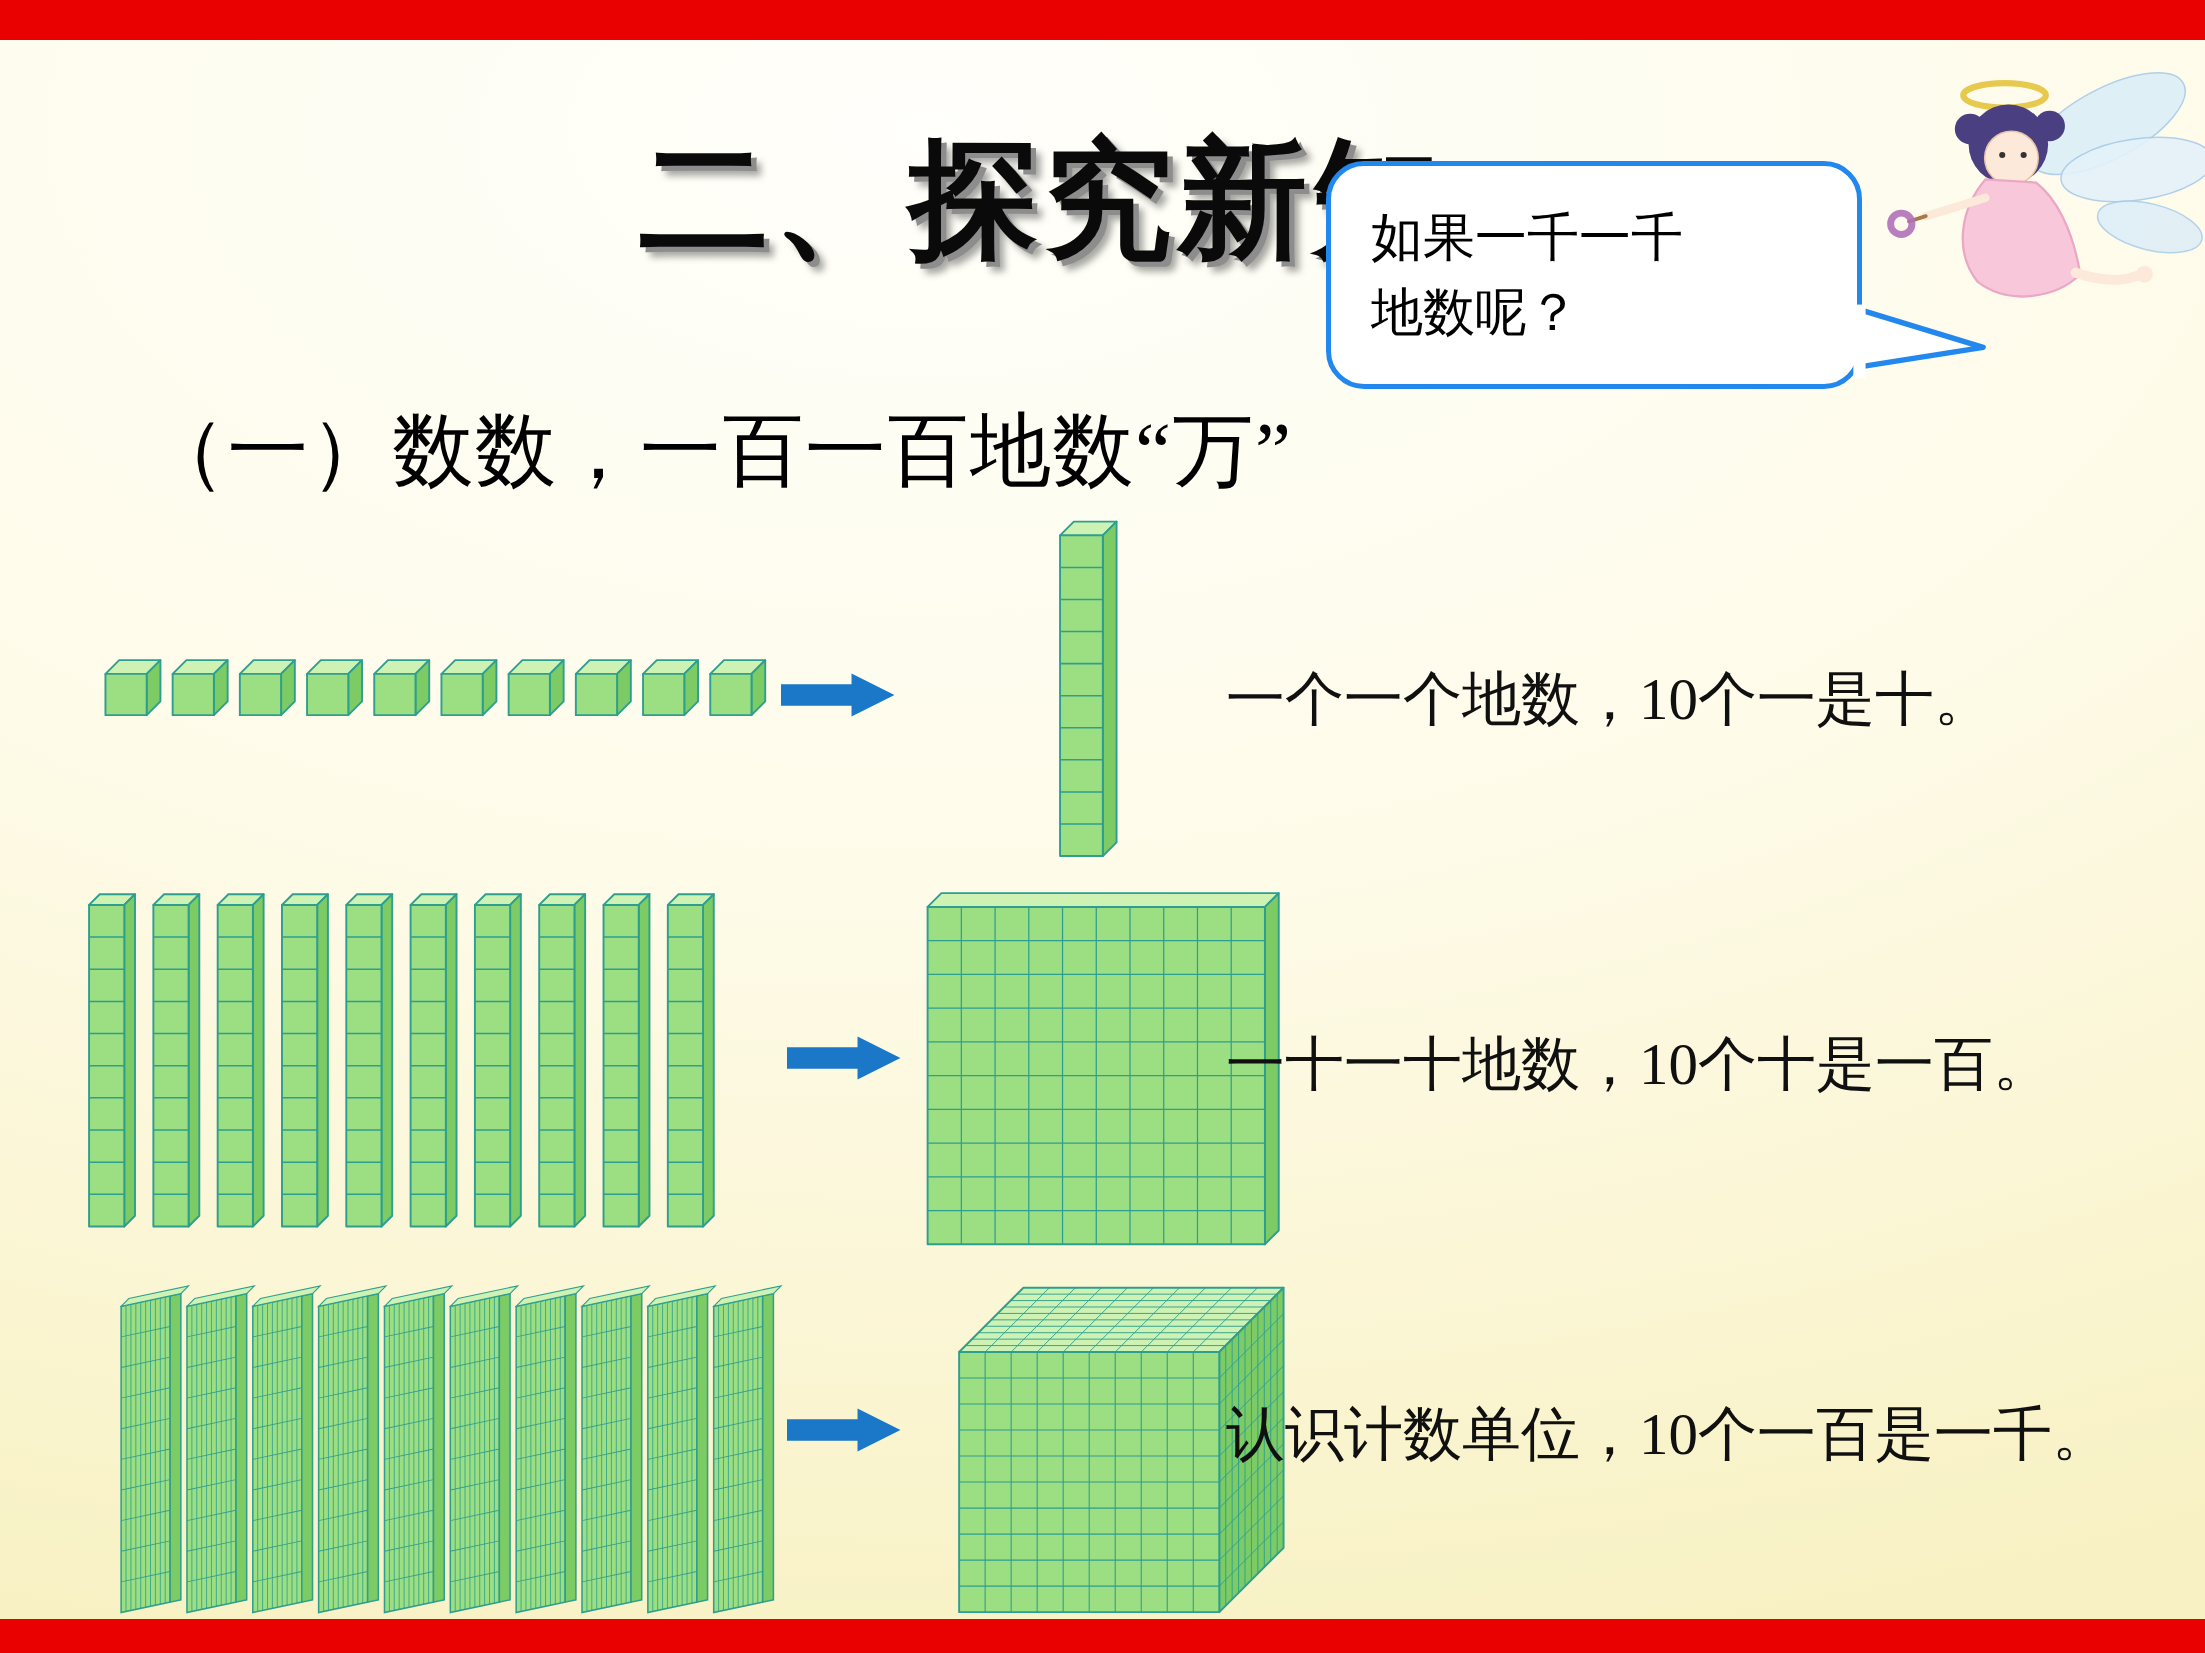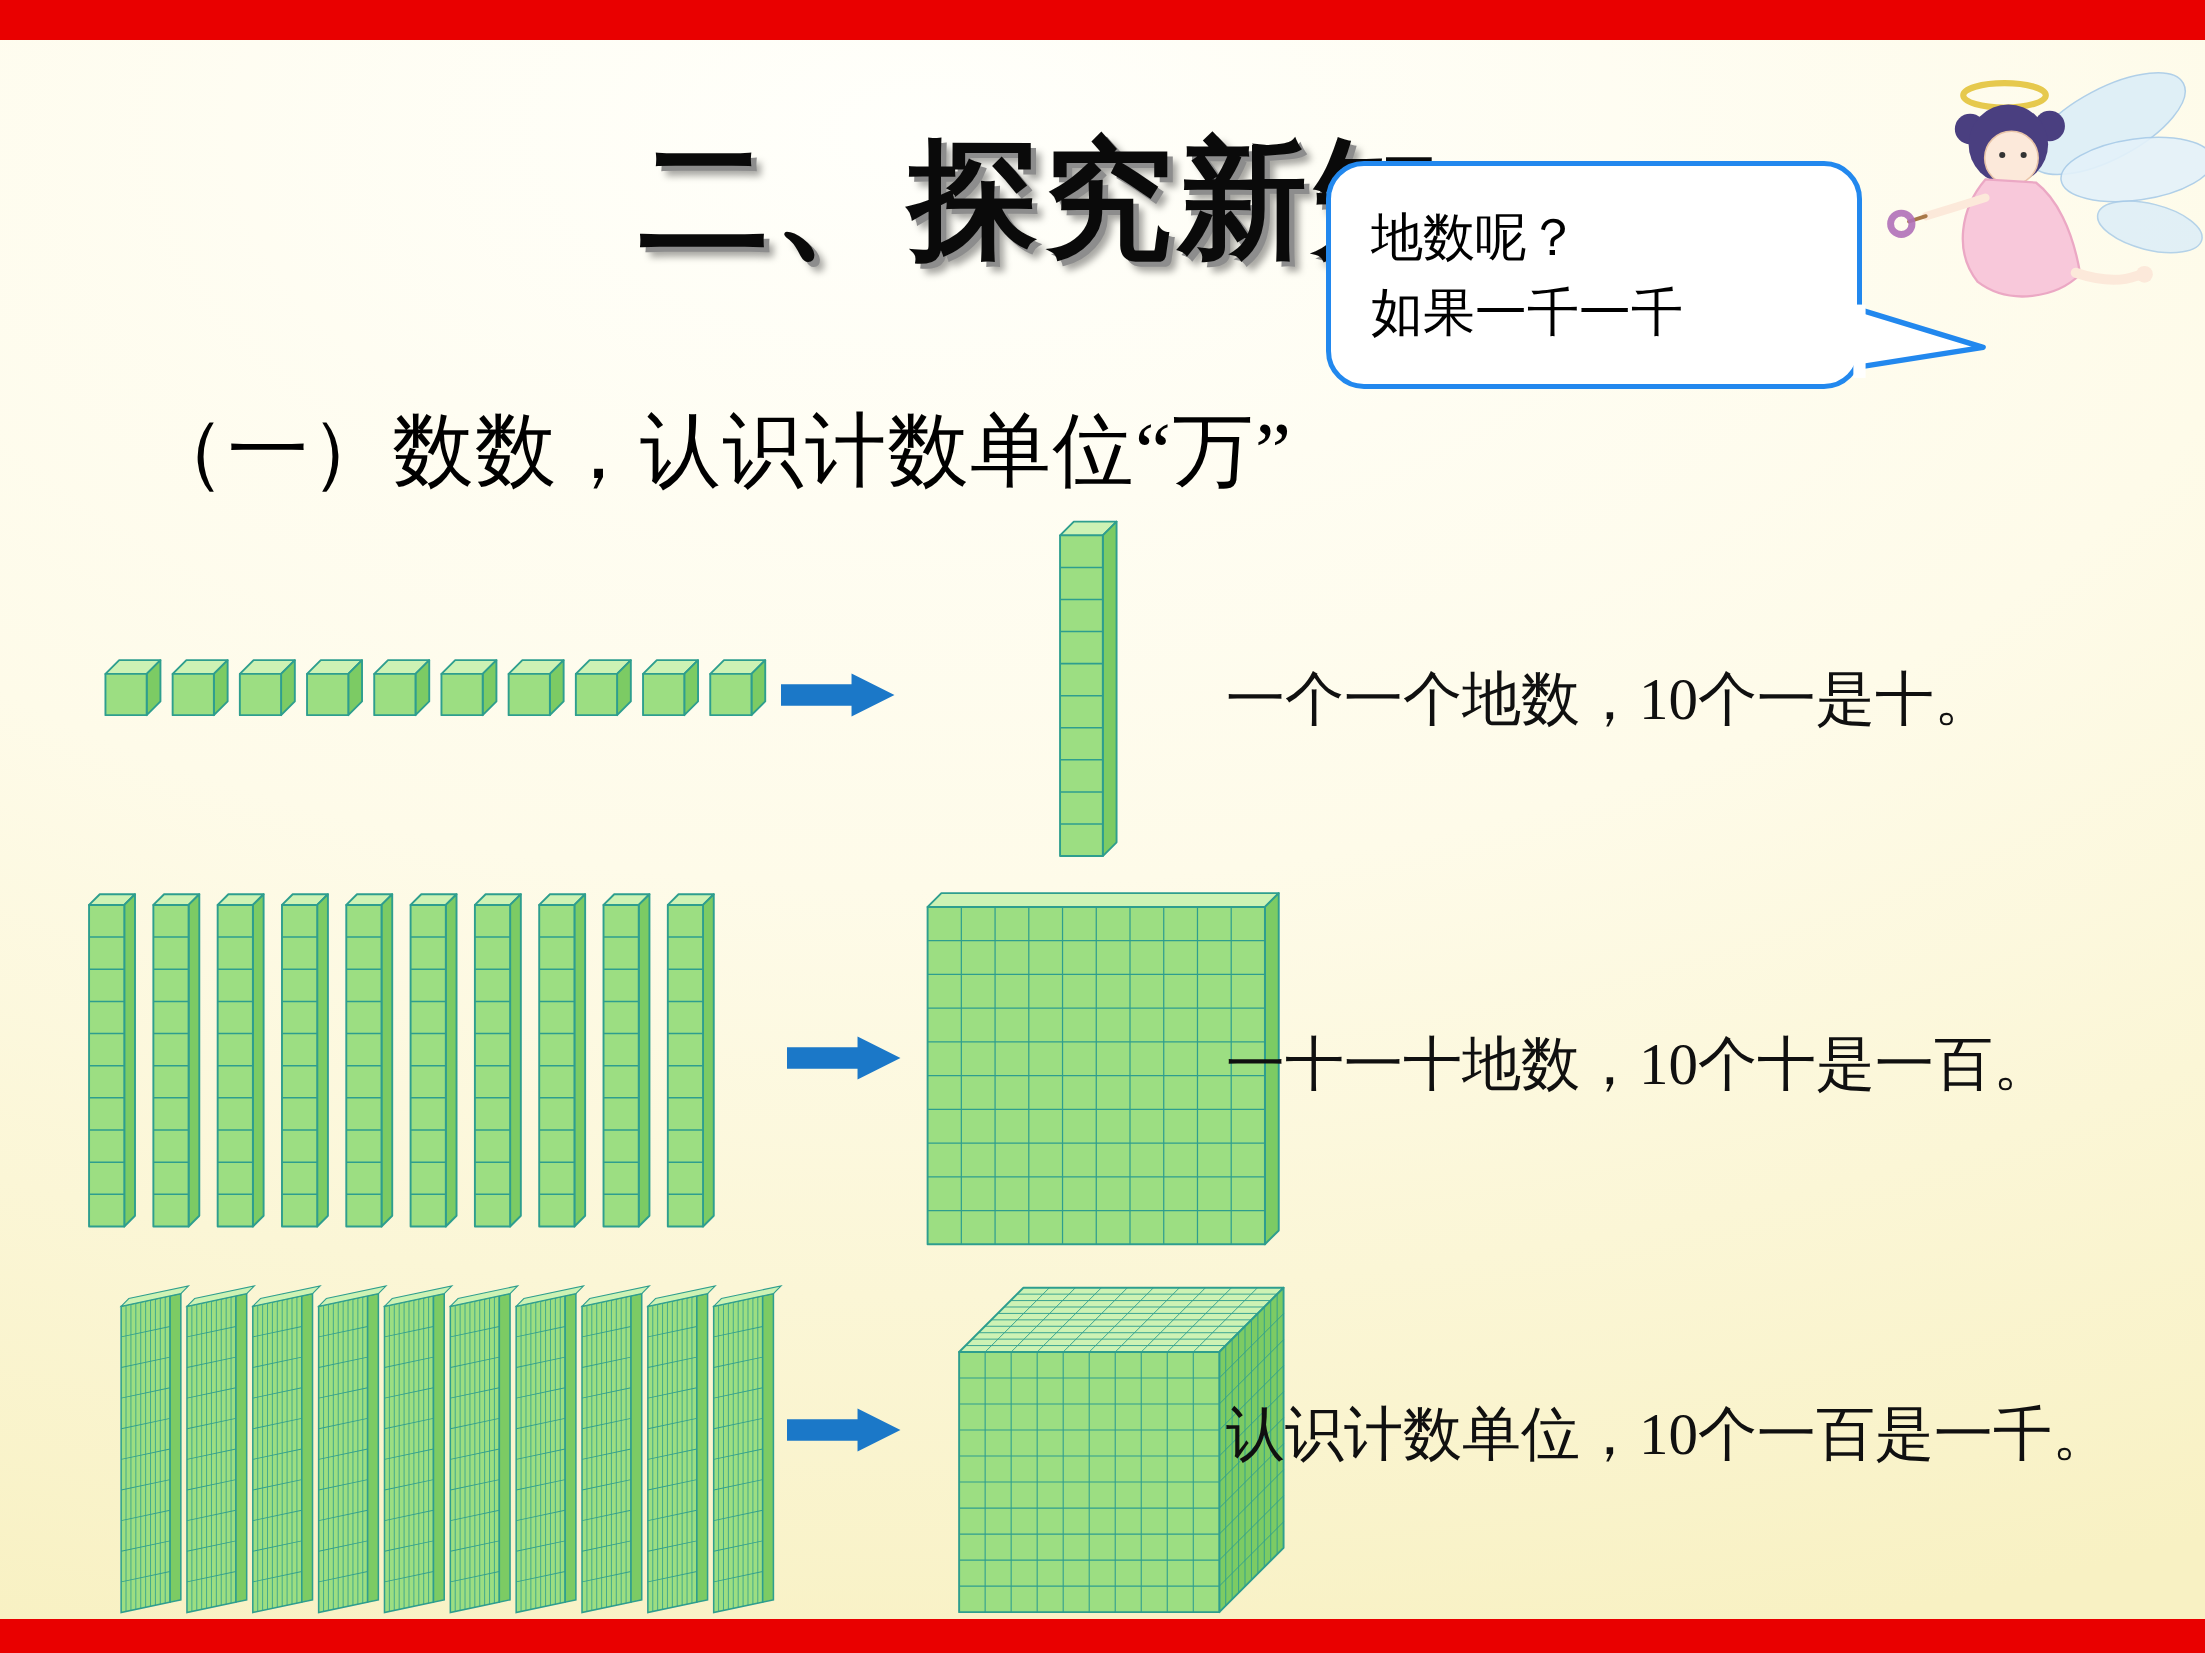--- a/index.html
+++ b/index.html
@@ -57,22 +57,22 @@
 </head>
 <body>
 
 <div class="slide">
   <div class="bar top"></div>
   <div class="bar bottom"></div>
 
   <h1 class="title">二、探究新知</h1>
 
   <div class="bubble">
+    <div>如果一千一千</div>
     <div>地数呢？</div>
-    <div>如果一千一千</div>
   </div>
   <div class="bubble-tail"><svg viewBox="0 0 185 110" width="142" height="84" xmlns="http://www.w3.org/2000/svg">
         <polygon points="6,12 170,62 6,88" fill="#ffffff" stroke="#2288EE" stroke-width="7" stroke-linejoin="round"></polygon>
         <rect x="0" y="6" width="16" height="96" fill="#ffffff"></rect>
       </svg></div>
 
   <div class="fairy"><svg viewBox="0 0 428 425" width="328" height="325" xmlns="http://www.w3.org/2000/svg">
         <ellipse cx="300" cy="95" rx="112" ry="46" transform="rotate(-28 300 95)" fill="#dceef8" opacity="0.9" stroke="#a8cbe8" stroke-width="2"></ellipse>
         <ellipse cx="338" cy="155" rx="100" ry="40" transform="rotate(-8 338 155)" fill="#e4f2fa" opacity="0.9" stroke="#a8cbe8" stroke-width="2"></ellipse>
         <ellipse cx="355" cy="230" rx="70" ry="30" transform="rotate(14 355 230)" fill="#dceef8" opacity="0.85" stroke="#a8cbe8" stroke-width="2"></ellipse>
@@ -84,21 +84,21 @@
         <circle cx="162" cy="136" r="4" fill="#333"></circle>
         <circle cx="190" cy="136" r="4" fill="#333"></circle>
         <path d="M140,168 C108,205 98,262 130,302 C172,334 234,322 264,292 C254,232 232,192 206,172 Z" fill="#f8c8da" stroke="#eba8c4" stroke-width="3"></path>
         <path d="M140,192 Q96,206 62,216" fill="none" stroke="#fce9da" stroke-width="11" stroke-linecap="round"></path>
         <path d="M62,216 L40,223" fill="none" stroke="#a87848" stroke-width="5" stroke-linecap="round"></path>
         <circle cx="30" cy="226" r="14" fill="none" stroke="#b070b8" stroke-width="9" opacity="0.9"></circle>
         <path d="M258,290 Q306,306 338,294" fill="none" stroke="#fce9da" stroke-width="13" stroke-linecap="round"></path>
         <circle cx="348" cy="292" r="11" fill="#fce9da"></circle>
       </svg></div>
 
-  <h2 class="subtitle">（一）数数，认识计数单位“万”</h2>
+  <h2 class="subtitle">（一）数数，一百一百地数“万”</h2>
 
   <div class="graphic g-units"><svg viewBox="0 0 900 110" width="689" height="84" xmlns="http://www.w3.org/2000/svg">
         <polygon points="6,30 24,12 78,12 60,30" fill="#CDF2B4" stroke="#2E9E8E" stroke-width="2.5" stroke-linejoin="round"></polygon>
         <polygon points="60,30 78,12 78,66 60,84" fill="#7CCB64" stroke="#2E9E8E" stroke-width="2.5" stroke-linejoin="round"></polygon>
         <polygon points="6,30 60,30 60,84 6,84" fill="#9CDE82" stroke="#2E9E8E" stroke-width="2.5" stroke-linejoin="round"></polygon>
         <polygon points="94,30 112,12 166,12 148,30" fill="#CDF2B4" stroke="#2E9E8E" stroke-width="2.5" stroke-linejoin="round"></polygon>
         <polygon points="148,30 166,12 166,66 148,84" fill="#7CCB64" stroke="#2E9E8E" stroke-width="2.5" stroke-linejoin="round"></polygon>
         <polygon points="94,30 148,30 148,84 94,84" fill="#9CDE82" stroke="#2E9E8E" stroke-width="2.5" stroke-linejoin="round"></polygon>
         <polygon points="182,30 200,12 254,12 236,30" fill="#CDF2B4" stroke="#2E9E8E" stroke-width="2.5" stroke-linejoin="round"></polygon>
         <polygon points="236,30 254,12 254,66 236,84" fill="#7CCB64" stroke="#2E9E8E" stroke-width="2.5" stroke-linejoin="round"></polygon>

